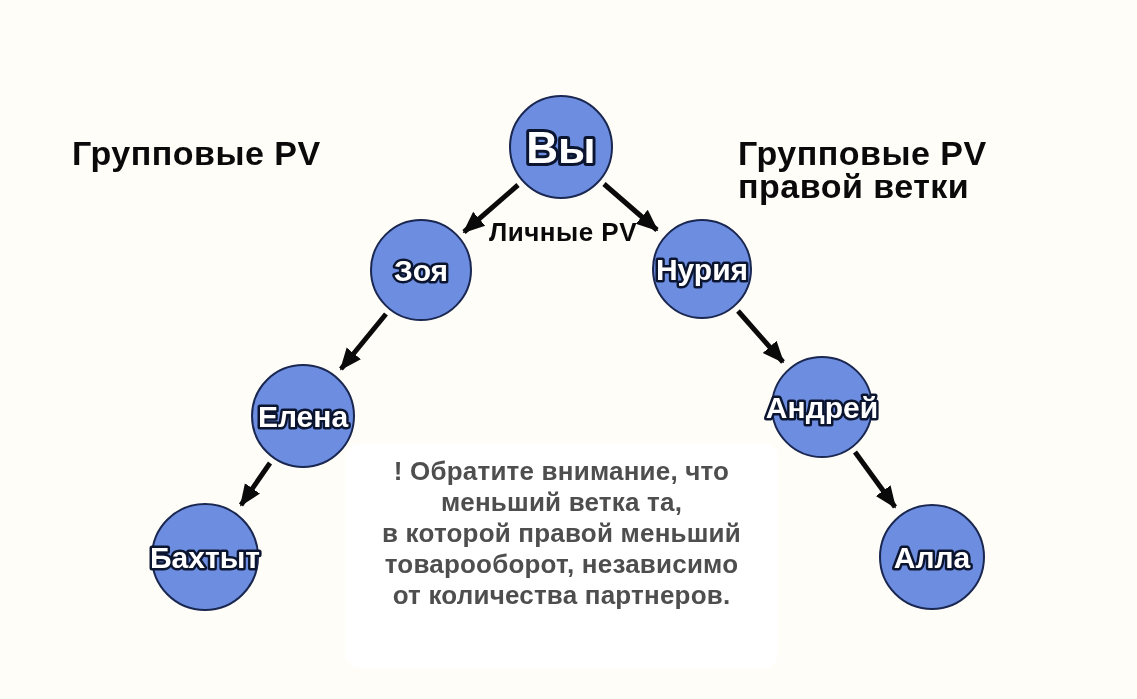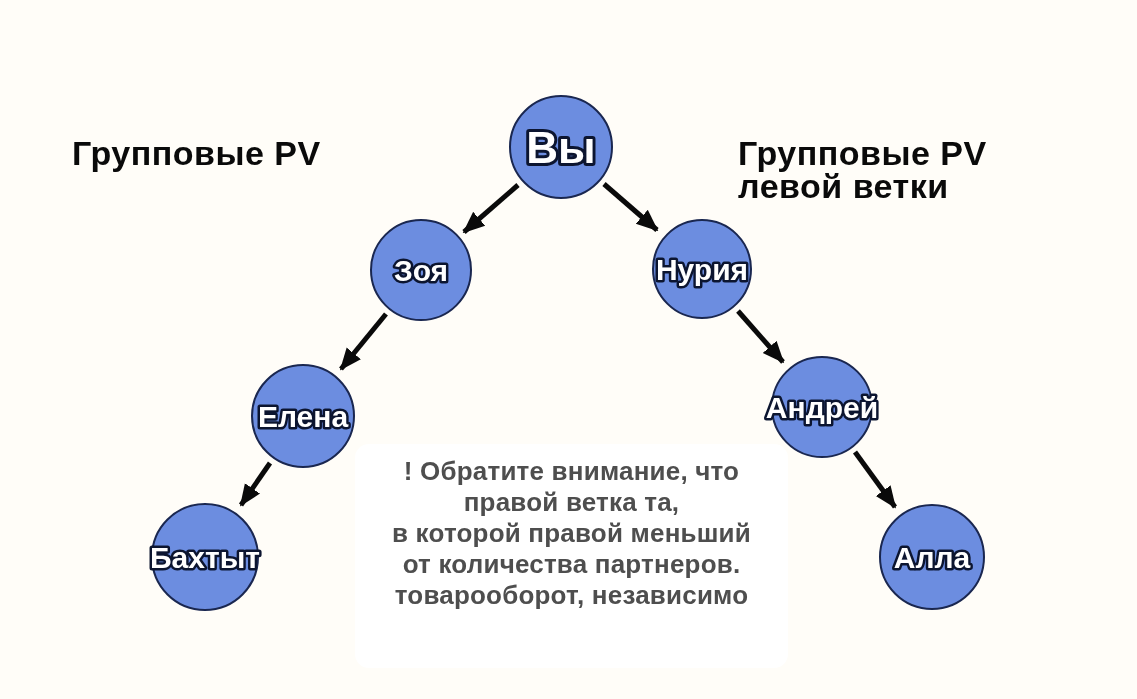--- a/index.html
+++ b/index.html
@@ -71,21 +71,21 @@
     left:448px; top:217px;
     width:230px;
     text-align:center;
     color:var(--label-text);
     font-weight:bold;
     font-size:26px;
     letter-spacing:0.5px;
   }
   .note-panel{
     position:absolute;
-    left:355px; top:444px;
+    left:345px; top:444px;
     width:433px; height:224px;
     background:var(--panel-bg);
     border-radius:14px;
   }
   .note-text{
     position:absolute;
     left:0; top:12px;
     width:100%;
     text-align:center;
     color:var(--note-text);
@@ -145,27 +145,28 @@
       <text class="node-label" x="932" y="557">Алла</text>
     </g>
   </svg>
 
   <div class="side-label left">
     <div>Групповые PV</div>
   </div>
 
   <div class="side-label right">
     <div>Групповые PV</div>
-    <div>левой ветки</div>
+    <div>правой ветки</div>
   </div>
 
+  <div class="personal-pv-label">Личные PV</div>
 
   <div class="note-panel">
     <div class="note-text">
       <div>! Обратите внимание, что</div>
-      <div>правой ветка та,</div>
+      <div>меньший ветка та,</div>
       <div>в которой правой меньший</div>
+      <div>товарооборот, независимо</div>
       <div>от количества партнеров.</div>
-      <div>товарооборот, независимо</div>
     </div>
   </div>
 
 </div>
 
 </body></html>

